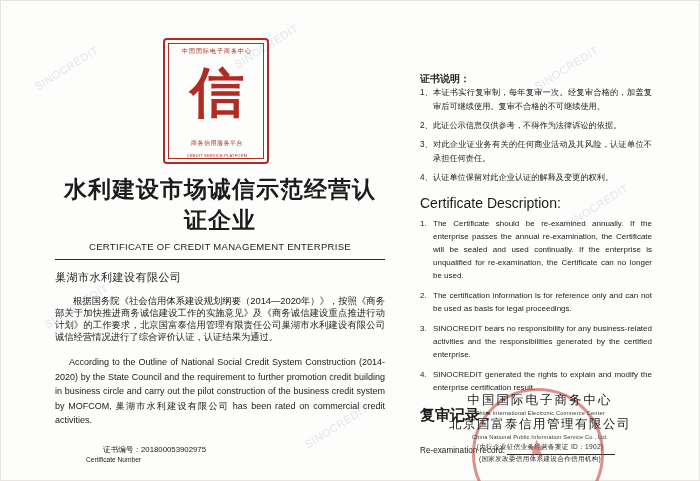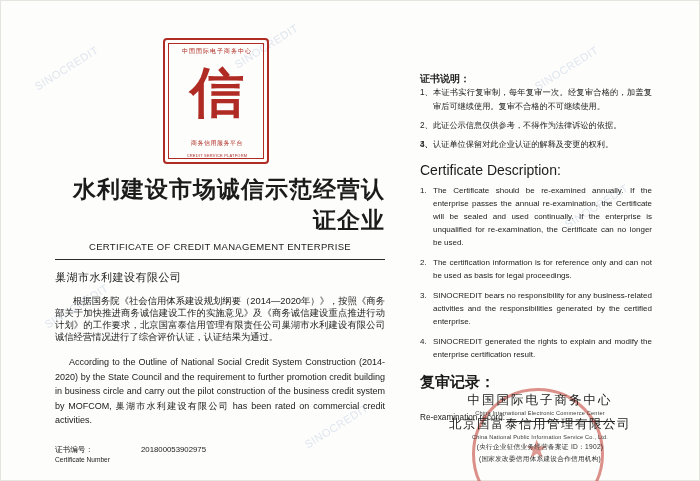--- a/index.html
+++ b/index.html
@@ -116,21 +116,21 @@
     color: #b02b23;
     letter-spacing: 0.2px;
   }
 
   .title-cn {
     font-family: "Liberation Serif", serif;
     font-size: 23px;
     font-weight: bold;
     color: #1b1b1b;
     letter-spacing: 1px;
-    text-align: right;
+    text-align: center;
     margin-top: 4px;
   }
   .title-en {
     font-size: 9.5px;
     color: #1b1b1b;
     letter-spacing: 0.3px;
     text-align: center;
     margin-top: 5px;
   }
   .rule {
@@ -159,20 +159,21 @@
     margin-top: 12px;
     text-indent: 14px;
   }
 
   .fields {
     margin-top: 16px;
   }
   .field-row {
     display: flex;
     align-items: baseline;
+    text-align: right;
   }
   .field-label {
     width: 86px;
     flex: 0 0 86px;
   }
   .f-cn {
     display: block;
     font-size: 7.6px;
     color: #1b1b1b;
     line-height: 10px;
@@ -363,21 +364,21 @@
       </div>
 
     </div>
   </div>
 
   <div class="right">
     <div class="r-head">证书说明：</div>
     <ol class="cn-list">
       <li><span class="num">1、</span><span>本证书实行复审制，每年复审一次。经复审合格的，加盖复审后可继续使用。复审不合格的不可继续使用。</span></li>
       <li><span class="num">2、</span><span>此证公示信息仅供参考，不得作为法律诉讼的依据。</span></li>
-      <li><span class="num">3、</span></li>
+      <li><span class="num">3、</span><span>对此企业证业务有关的任何商业活动及其风险，认证单位不承担任何责任。</span></li>
       <li><span class="num">4、</span><span>认证单位保留对此企业认证的解释及变更的权利。</span></li>
     </ol>
 
     <div class="r-head-en">Certificate Description:</div>
     <ol class="en-list">
       <li><span class="num">1.</span><span>The Certificate should be re-examined annually. If the enterprise passes the annual re-examination, the Certificate will be sealed and used continually. If the enterprise is unqualified for re-examination, the Certificate can no longer be used.</span></li>
       <li><span class="num">2.</span><span>The certification information is for reference only and can not be used as basis for legal proceedings.</span></li>
       <li><span class="num">3.</span><span>SINOCREDIT bears no responsibility for any business-related activities and the responsibilities generated by the certified enterprise.</span></li>
       <li><span class="num">4.</span><span>SINOCREDIT generated the rights to explain and modify the enterprise certification result.</span></li>
     </ol>

